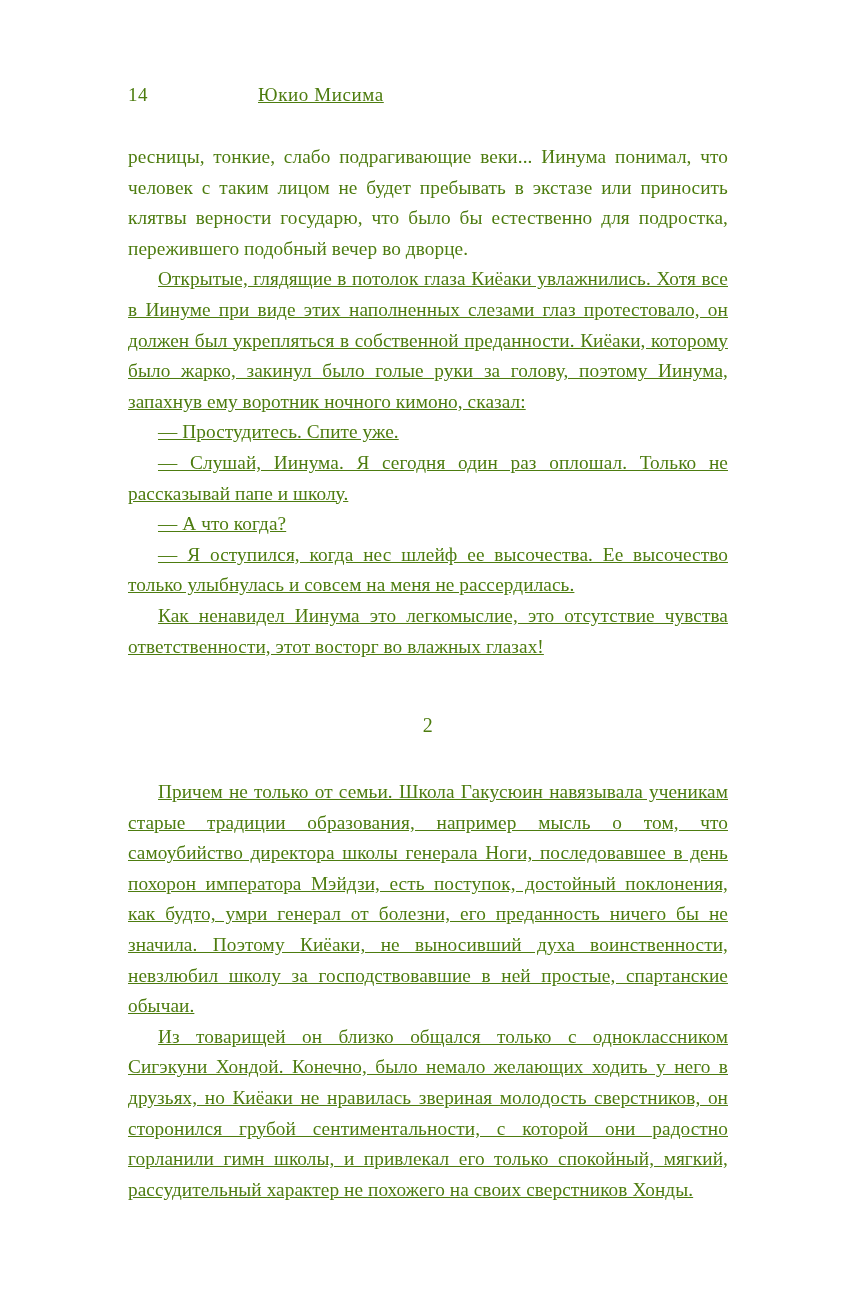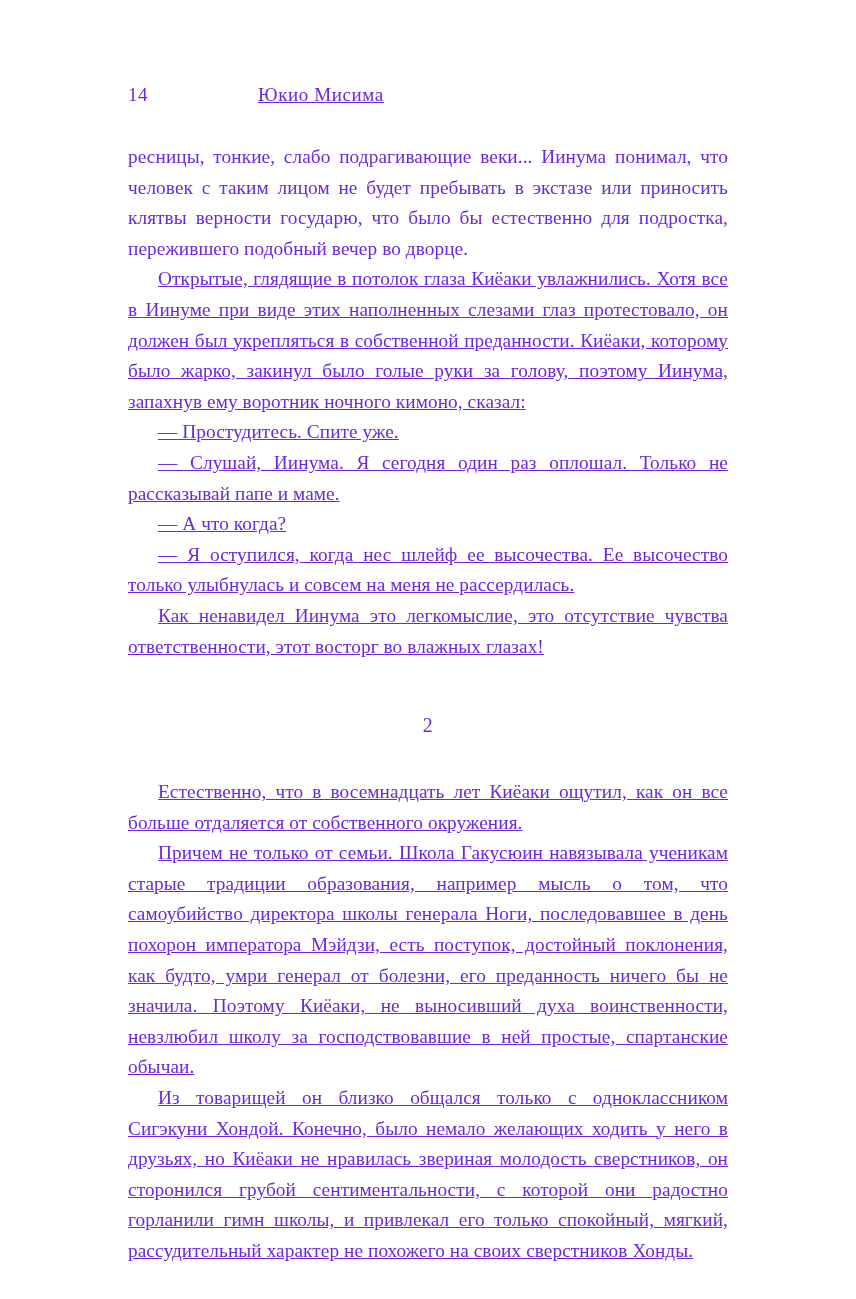--- a/index.html
+++ b/index.html
@@ -7,21 +7,21 @@
     padding: 0;
     background: #ffffff;
   }
   .page {
     position: relative;
     width: 856px;
     height: 1299px;
     margin: 0 auto;
     background: #ffffff;
     font-family: "Liberation Serif", "DejaVu Serif", serif;
-    color: #6d28d9;
+    color: #4d7c0f;
     box-sizing: border-box;
   }
   .content {
     position: absolute;
     left: 128px;
     top: 84px;
     width: 600px;
   }
   .running-head {
     display: flex;
@@ -78,28 +78,27 @@
 
     <div class="running-head">
       <span class="folio">14</span>
       <span class="head-title">Юкио Мисима</span>
     </div>
 
     <div class="body-text">
       <p class="noindent">ресницы, тонкие, слабо подрагивающие веки... Иинума понимал, что человек с таким лицом не будет пребывать в экстазе или приносить клятвы верности государю, что было бы естественно для подростка, пережившего подобный вечер во дворце.</p>
       <p class="indent">Открытые, глядящие в потолок глаза Киёаки увлажнились. Хотя все в Иинуме при виде этих наполненных слезами глаз протестовало, он должен был укрепляться в собственной преданности. Киёаки, которому было жарко, закинул было голые руки за голову, поэтому Иинума, запахнув ему воротник ночного кимоно, сказал:</p>
       <p class="indent dash-line">— Простудитесь. Спите уже.</p>
-      <p class="indent dash-line">— Слушай, Иинума. Я сегодня один раз оплошал. Только не рассказывай папе и маме.</p>
+      <p class="indent dash-line">— Слушай, Иинума. Я сегодня один раз оплошал. Только не рассказывай папе и школу.</p>
       <p class="indent dash-line">— А что когда?</p>
       <p class="indent dash-line">— Я оступился, когда нес шлейф ее высочества. Ее высочество только улыбнулась и совсем на меня не рассердилась.</p>
       <p class="indent">Как ненавидел Иинума это легкомыслие, это отсутствие чувства ответственности, этот восторг во влажных глазах!</p>
     </div>
 
     <div class="section-number">2</div>
 
     <div class="body-text">
-      <p class="indent">Естественно, что в восемнадцать лет Киёаки ощутил, как он все больше отдаляется от собственного окружения.</p>
       <p class="indent">Причем не только от семьи. Школа Гакусюин навязывала ученикам старые традиции образования, например мысль о том, что самоубийство директора школы генерала Ноги, последовавшее в день похорон императора Мэйдзи, есть поступок, достойный поклонения, как будто, умри генерал от болезни, его преданность ничего бы не значила. Поэтому Киёаки, не выносивший духа воинственности, невзлюбил школу за господствовавшие в ней простые, спартанские обычаи.</p>
       <p class="indent">Из товарищей он близко общался только с одноклассником Сигэкуни Хондой. Конечно, было немало желающих ходить у него в друзьях, но Киёаки не нравилась звериная молодость сверстников, он сторонился грубой сентиментальности, с которой они радостно горланили гимн школы, и привлекал его только спокойный, мягкий, рассудительный характер не похожего на своих сверстников Хонды.</p>
     </div>
 
   </div>
 </div>
 
 </body></html>

